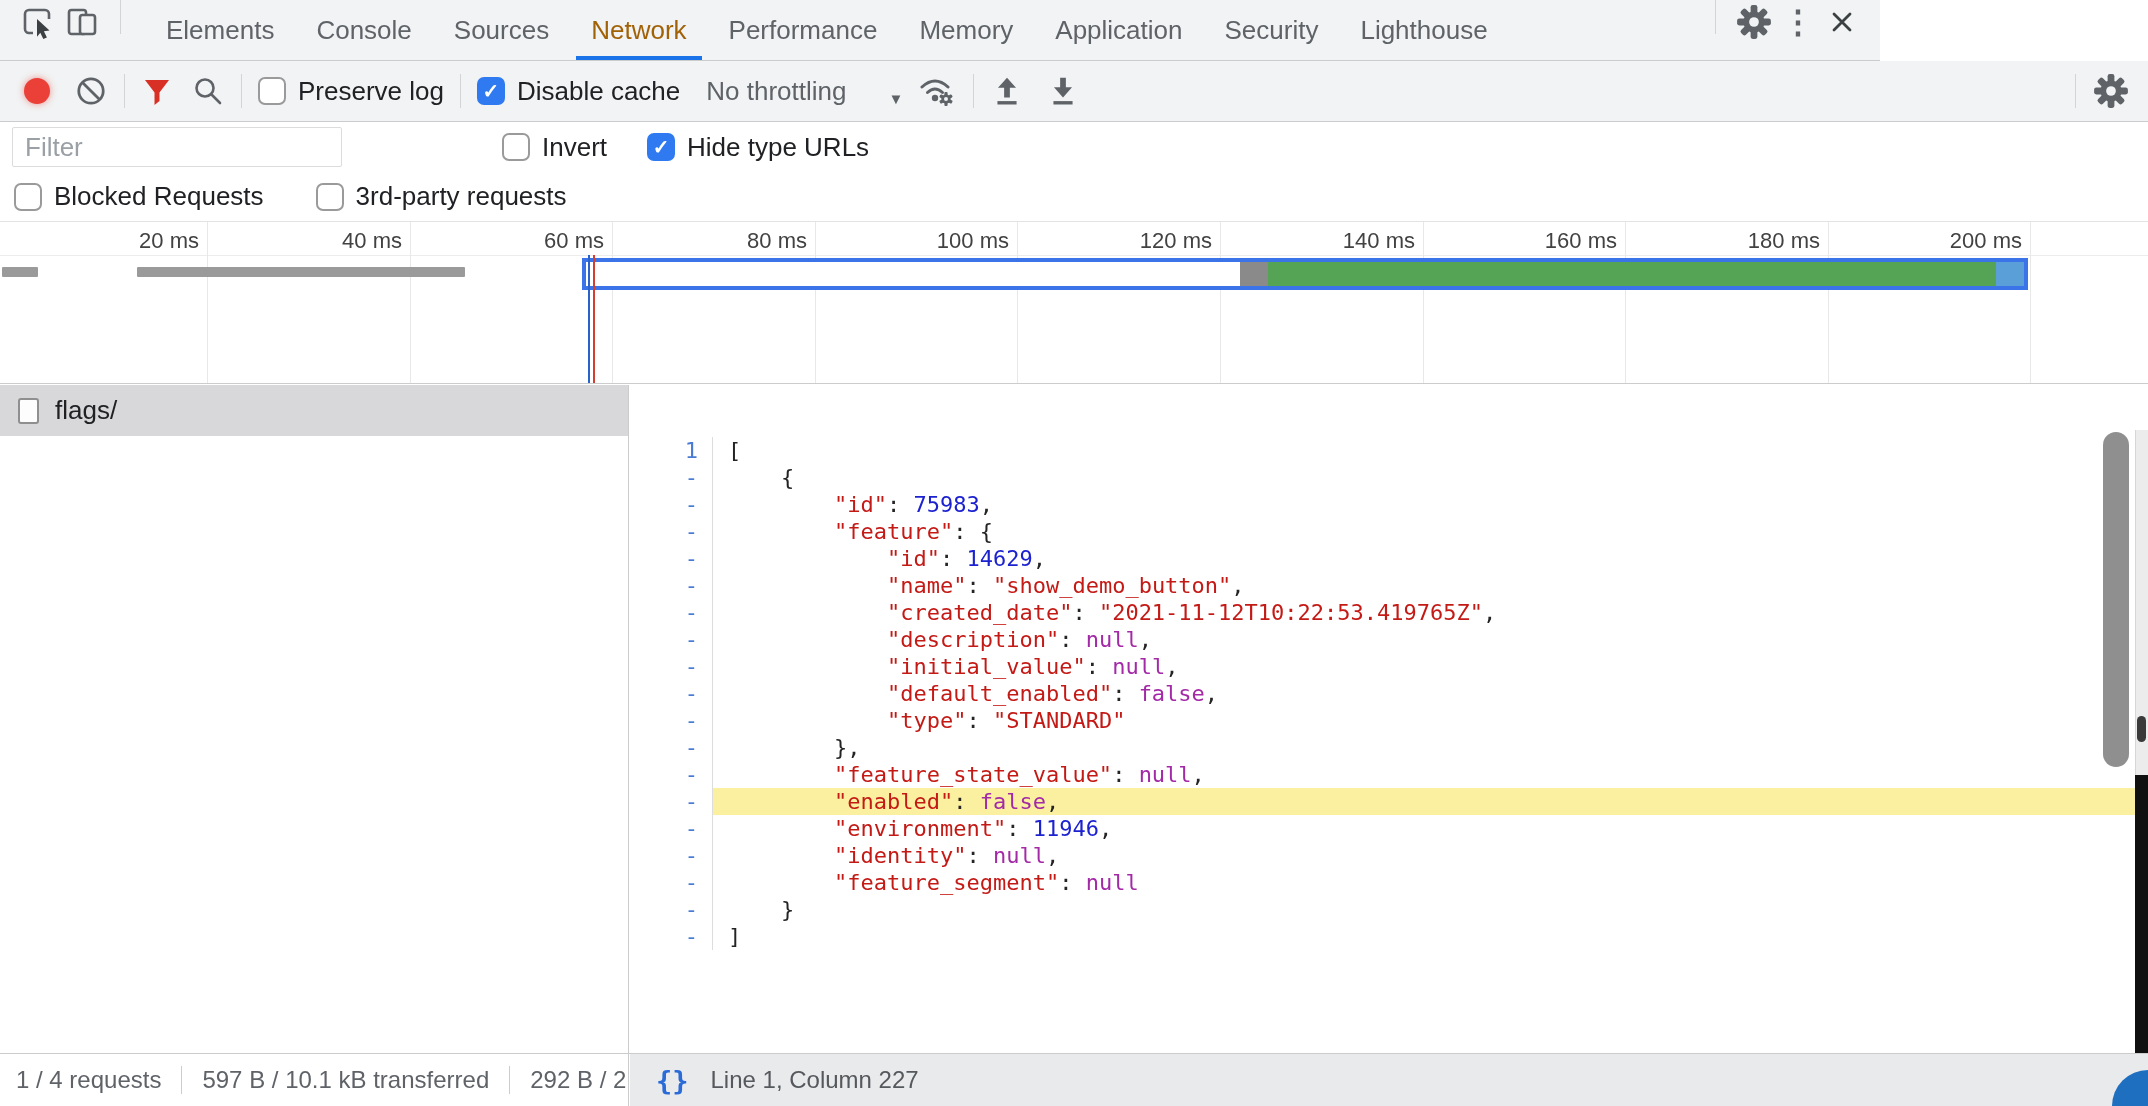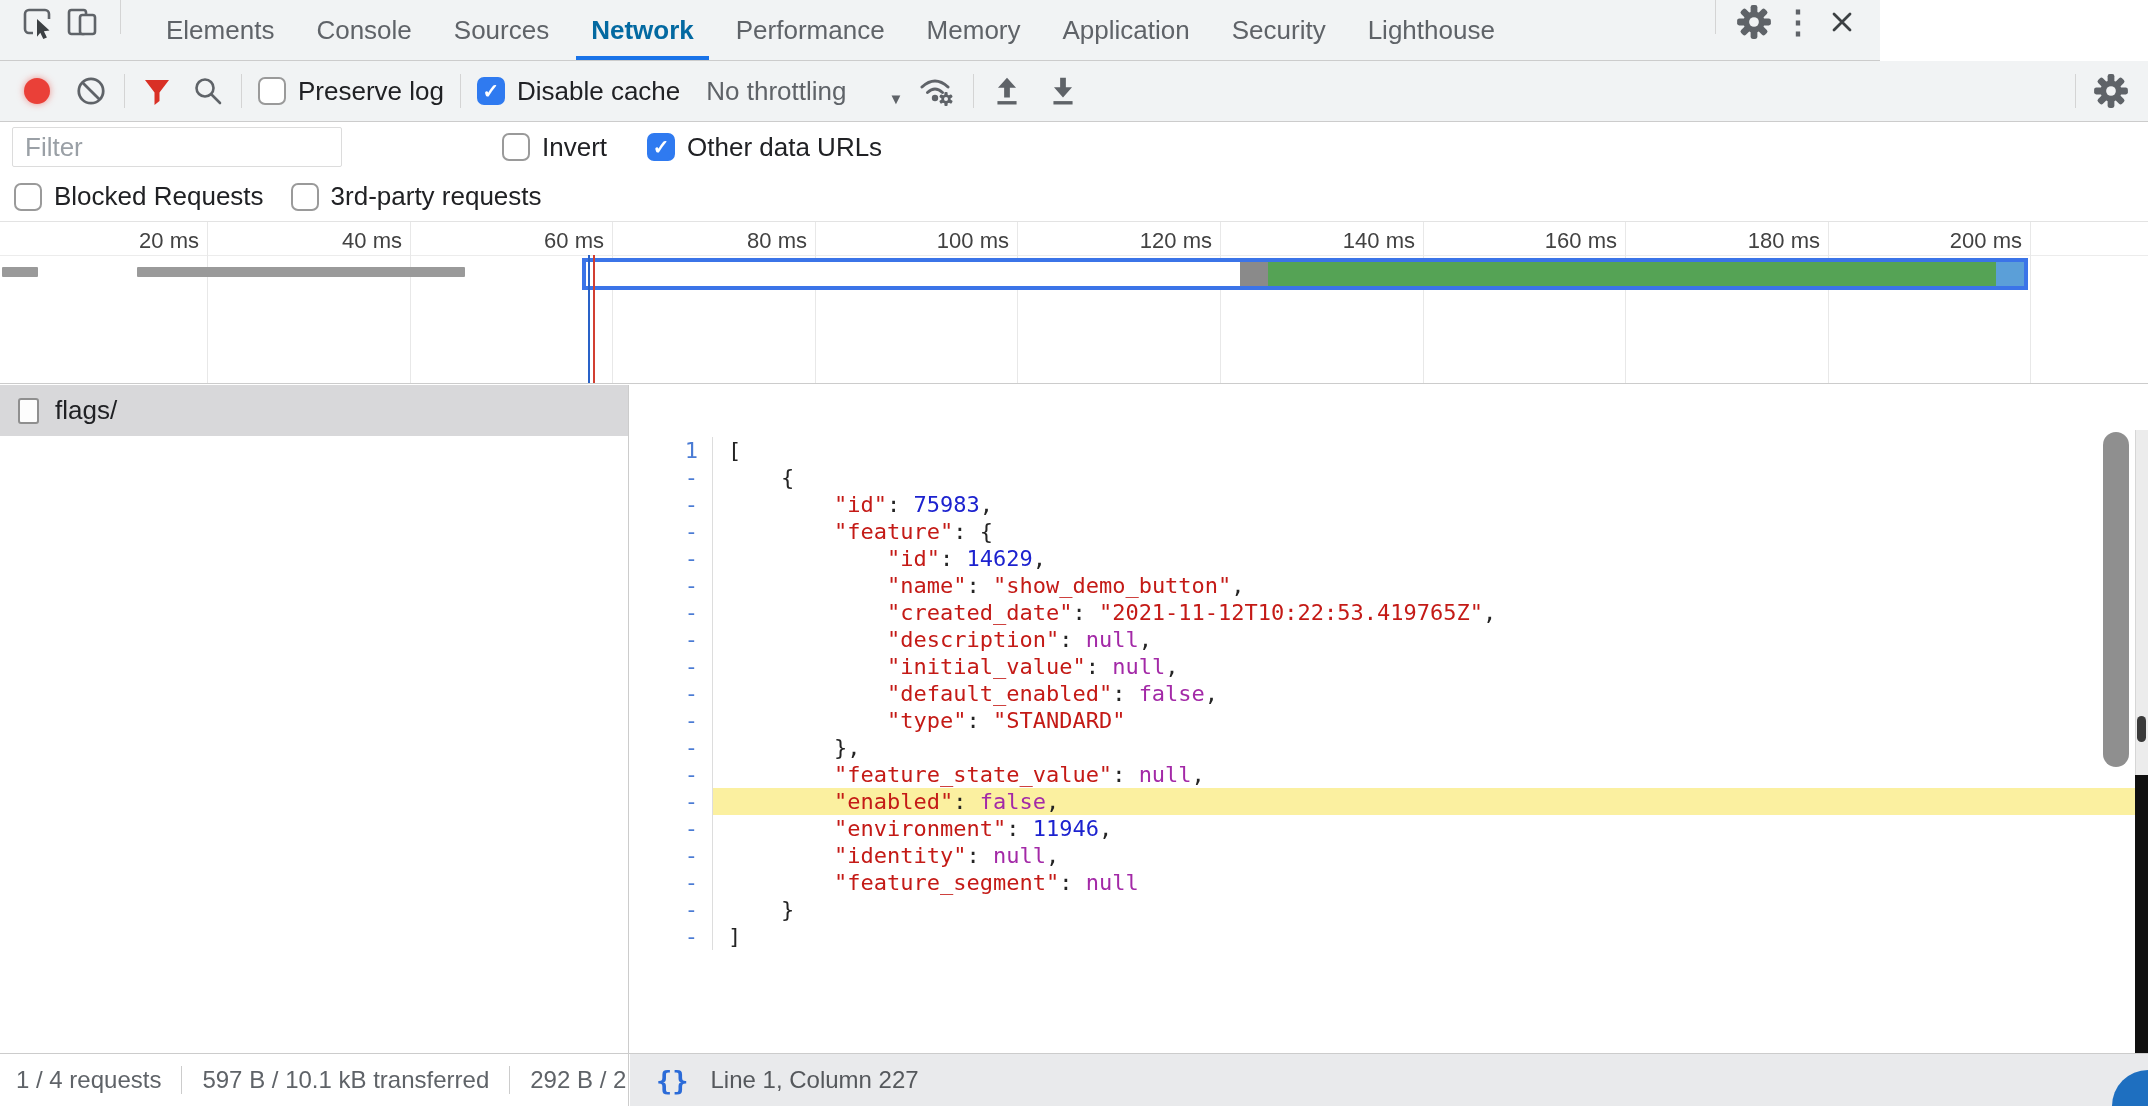--- a/index.html
+++ b/index.html
@@ -10,21 +10,21 @@
   .spacer{flex:1;}
   .icon-btn{display:inline-flex;align-items:center;justify-content:center;flex:none;}
   svg{display:block;}
 
   
   #tabbar{position:absolute;left:0;top:0;width:1880px;height:61px;background:var(--toolbar-bg);
           border-bottom:1px solid var(--border-gray);display:flex;align-items:flex-start;padding:0 16px;}
   #tabbar .icon-btn{width:44px;height:44px;}
   #main-tabs{display:flex;align-items:stretch;height:60px;margin-left:8px;}
   .tab{position:relative;display:flex;align-items:center;padding:0 21px;font-size:26px;color:#5f6368;}
-  .tab.active{color:#0369a1;font-weight:bold;}
+  .tab.active{color:#a16207;}
   .tab.active::after{content:"";position:absolute;left:6px;right:6px;bottom:0;height:4px;background:var(--accent);}
   .kebab{font-size:32px;color:var(--icon-gray);font-weight:bold;}
 
   
   #toolbar{position:absolute;left:0;top:61px;width:2148px;height:61px;background:var(--toolbar-bg);
            border-bottom:1px solid var(--border-gray);display:flex;align-items:center;padding:0 18px;}
   #record-btn{width:26px;height:26px;border-radius:50%;background:var(--record-red);
               box-shadow:0 0 7px rgba(234,64,56,.55);margin:0 24px 0 6px;flex:none;}
   .grp{display:flex;align-items:center;gap:12px;flex:none;}
   .cb{width:28px;height:28px;border:2px solid #9a9a9a;border-radius:7px;background:#fff;
@@ -43,21 +43,21 @@
                 padding:0 12px;color:#202124;margin-right:160px;outline:none;flex:none;
                 font-family:"Liberation Sans",sans-serif;}
   #filter-input::placeholder{color:#9aa0a6;}
   #type-pills{display:flex;align-items:center;gap:8px;margin:0 4px;}
   .pill{padding:6px 17px;border-radius:22px;font-size:26px;color:#202124;flex:none;}
   .pill.active{background:var(--pill-gray);}
   .mini-div{width:1px;height:30px;background:#dadada;margin:0 6px;flex:none;}
 
   
   #optionsrow{position:absolute;left:0;top:172px;width:2148px;height:50px;background:#fff;
-              border-bottom:1px solid #e3e3e3;display:flex;align-items:center;padding:0 14px;gap:27px;}
+              border-bottom:1px solid #e3e3e3;display:flex;align-items:center;padding:0 14px;gap:52px;}
 
   
   #overview{position:absolute;left:0;top:222px;width:2148px;height:162px;background:#fff;
             border-bottom:1px solid var(--border-gray);overflow:hidden;}
   .gridline{position:absolute;top:0;bottom:0;width:1px;background:#e8e8e8;}
   .ticklabel{position:absolute;top:6px;width:132px;text-align:right;font-size:22px;color:#424242;}
   .ruler-sep{position:absolute;left:0;right:0;top:33px;height:1px;background:#ececec;}
   .ovbar{position:absolute;top:45px;height:10px;background:var(--waterfall-gray);border-radius:1px;}
   #sel-bar{position:absolute;top:36px;height:32px;border:4px solid var(--waterfall-border-blue);
            display:flex;overflow:hidden;}
@@ -245,21 +245,21 @@
   </div>
 
   <div id="filterrow">
     <input id="filter-input" placeholder="Filter" style="">
     <span class="grp" style="margin-right:40px;">
       <span class="cb"></span>
       <span class="cb-label">Invert</span>
     </span>
     <span class="grp" style="margin-right:26px;">
       <span class="cb checked"></span>
-      <span class="cb-label">Other data URLs</span>
+      <span class="cb-label">Hide type URLs</span>
     </span>
 
   </div>
 
   <div id="optionsrow">
     <span class="grp">
       <span class="cb"></span>
       <span class="cb-label">Blocked Requests</span>
     </span>
     <span class="grp">

